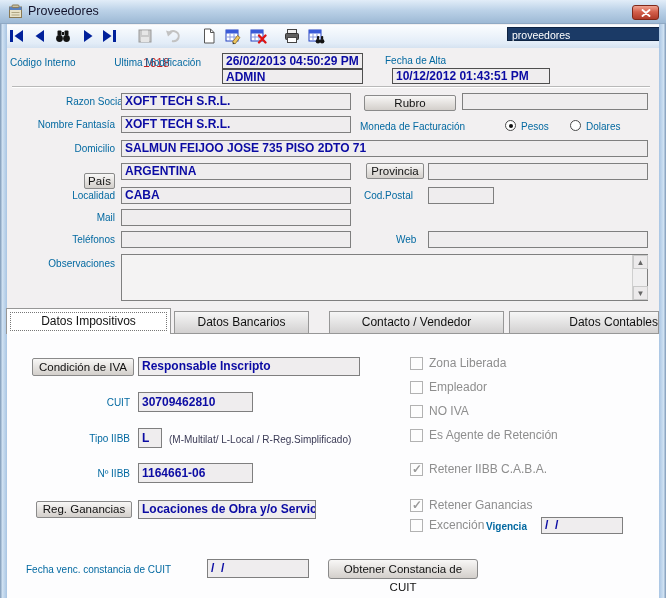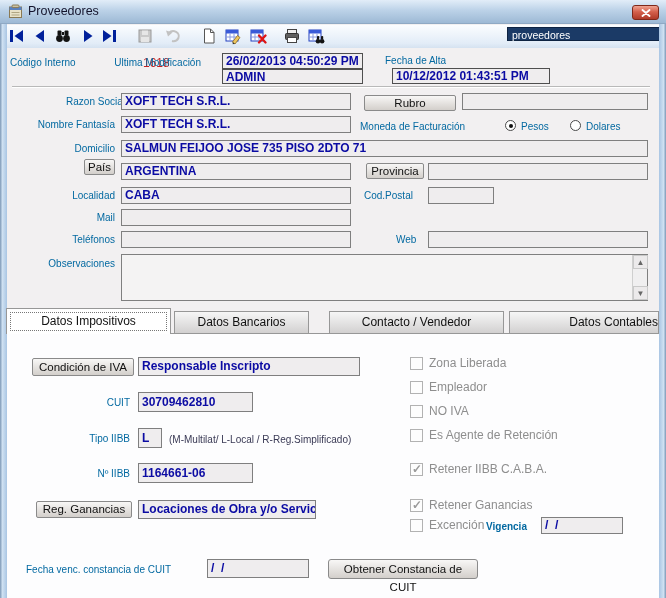--- a/index.html
+++ b/index.html
@@ -209,21 +209,21 @@
   <div class="fld" style="left:121px; top:116px; width:230px;">XOFT TECH S.R.L.</div>
   <span class="lbl" style="left:360px; top:118px;">Moneda de Facturación</span>
   <span class="radio on" style="left:505px; top:120px;"></span>
   <span class="lbl" style="left:521px; top:118px;">Pesos</span>
   <span class="radio" style="left:570px; top:120px;"></span>
   <span class="lbl" style="left:586px; top:118px;">Dolares</span>
 
   <span class="lbl r" style="left:5px; top:140px; width:110px;">Domicilio</span>
   <div class="fld" style="left:121px; top:140px; width:527px;">SALMUN FEIJOO JOSE 735 PISO 2DTO 71</div>
 
-  <div class="btn" style="left:84px; top:159px; width:31px; height:16px;">País</div>
+  <div class="btn" style="left:84px; top:173px; width:31px; height:16px;">País</div>
   <div class="fld" style="left:121px; top:163px; width:230px;">ARGENTINA</div>
   <div class="btn" style="left:366px; top:163px; width:58px; height:16px;">Provincia</div>
   <div class="fld" style="left:428px; top:163px; width:220px;"></div>
 
   <span class="lbl r" style="left:5px; top:187px; width:110px;">Localidad</span>
   <div class="fld" style="left:121px; top:187px; width:230px;">CABA</div>
   <span class="lbl" style="left:364px; top:187px;">Cod.Postal</span>
   <div class="fld" style="left:428px; top:187px; width:66px;"></div>
 
   <span class="lbl r" style="left:5px; top:209px; width:110px;">Mail</span>

